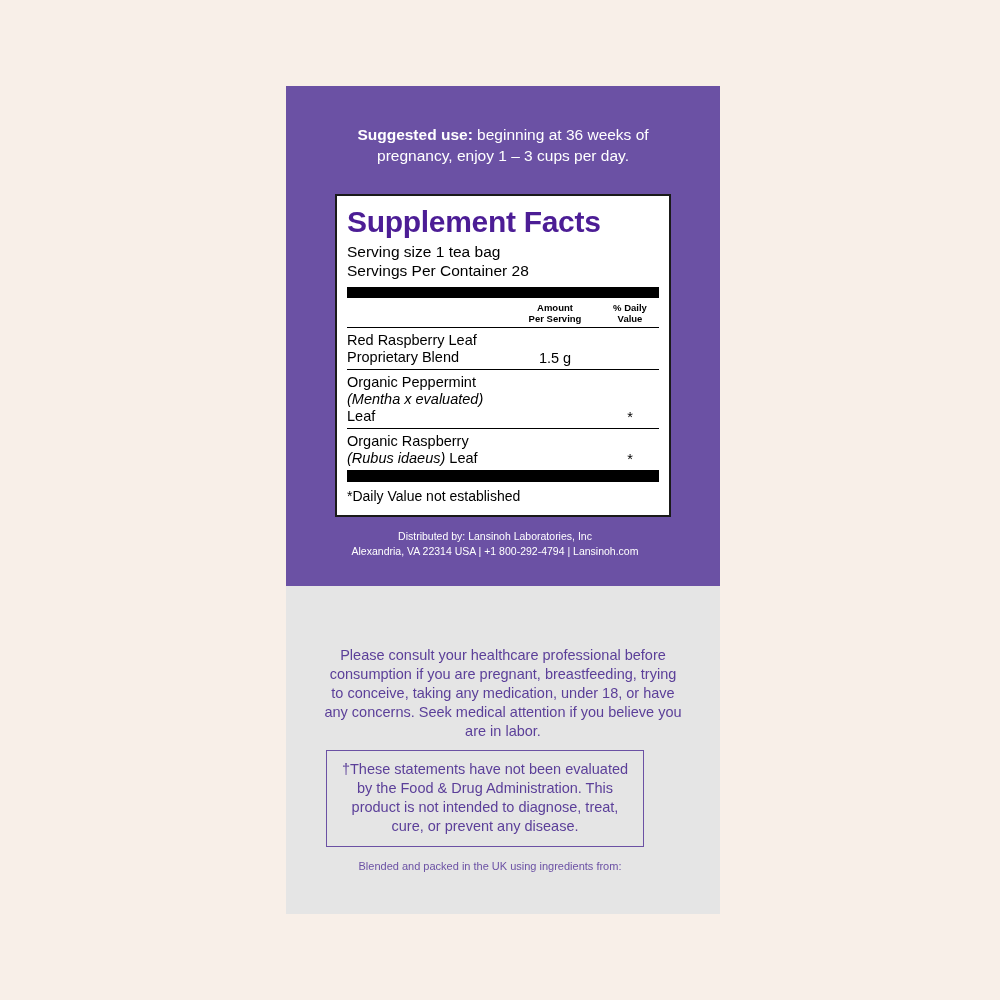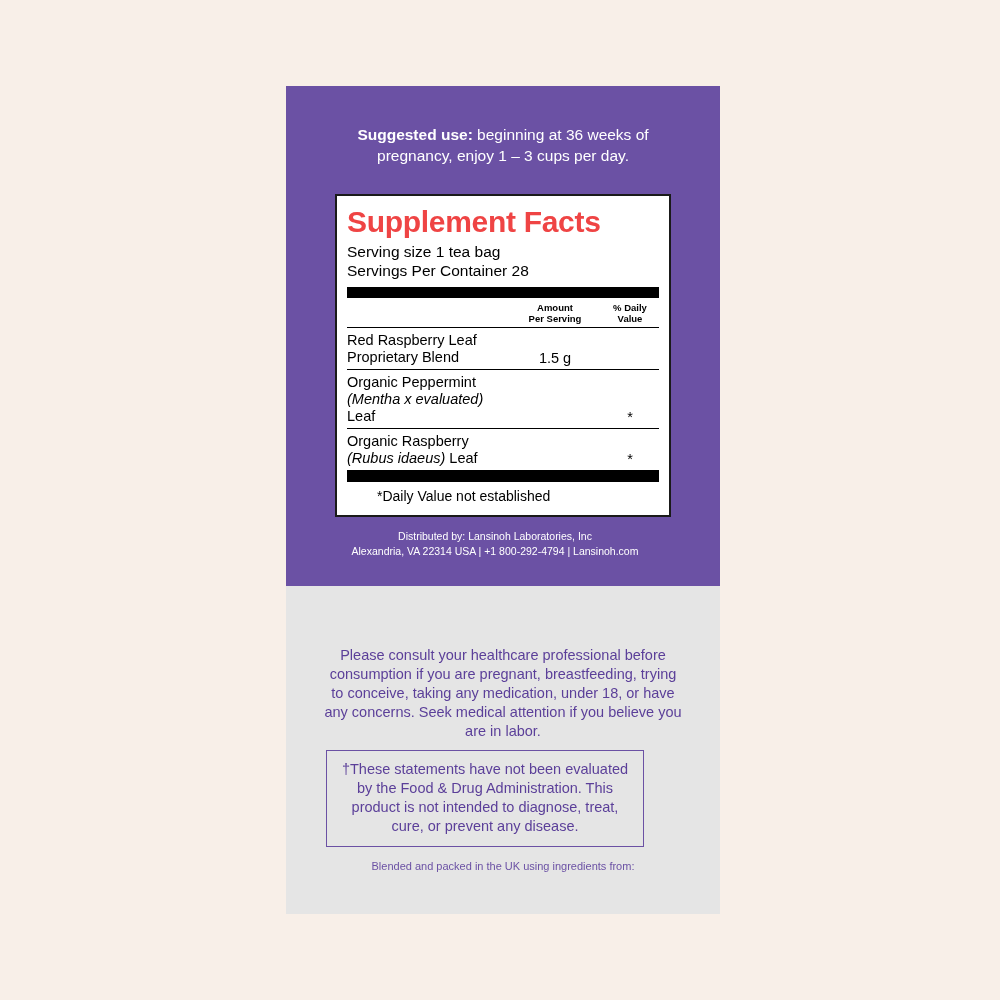--- a/index.html
+++ b/index.html
@@ -60,21 +60,21 @@
     top: 108px;
     width: 336px;
     background: #ffffff;
     border: 2px solid #1a1a1a;
     box-sizing: border-box;
     padding: 8px 10px 10px 10px;
   }
   .facts-title {
     font-size: 30px;
     font-weight: bold;
-    color: #ef4444;
+    color: #4c1d95;
     letter-spacing: -0.3px;
     line-height: 36px;
     margin: 0 0 2px 0;
   }
   .serving-line {
     font-size: 15.5px;
     color: #000;
     line-height: 19px;
   }
   .rule-thick {
@@ -132,21 +132,20 @@
     width: 58px;
     text-align: center;
     font-size: 14.5px;
     color: #000;
   }
   .footnote {
     font-size: 14px;
     color: #000;
     padding-top: 6px;
     line-height: 17px;
-    margin-left: 30px;
   }
 
   
   .distributor {
     position: absolute;
     left: 26px;
     top: 443px;
     width: 366px;
     text-align: center;
     color: #ffffff;
@@ -173,21 +172,21 @@
     box-sizing: border-box;
     border: 1.5px solid #6b51a4;
     padding: 9px 10px 10px 10px;
     text-align: center;
     color: #5b3f99;
     font-size: 14.5px;
     line-height: 19px;
   }
   .origin {
     position: absolute;
-    left: 38px;
+    left: 25px;
     top: 272px;
     width: 358px;
     text-align: center;
     color: #6b51a4;
     font-size: 11px;
     line-height: 16px;
   }
 </style>
 </head>
 <body>

